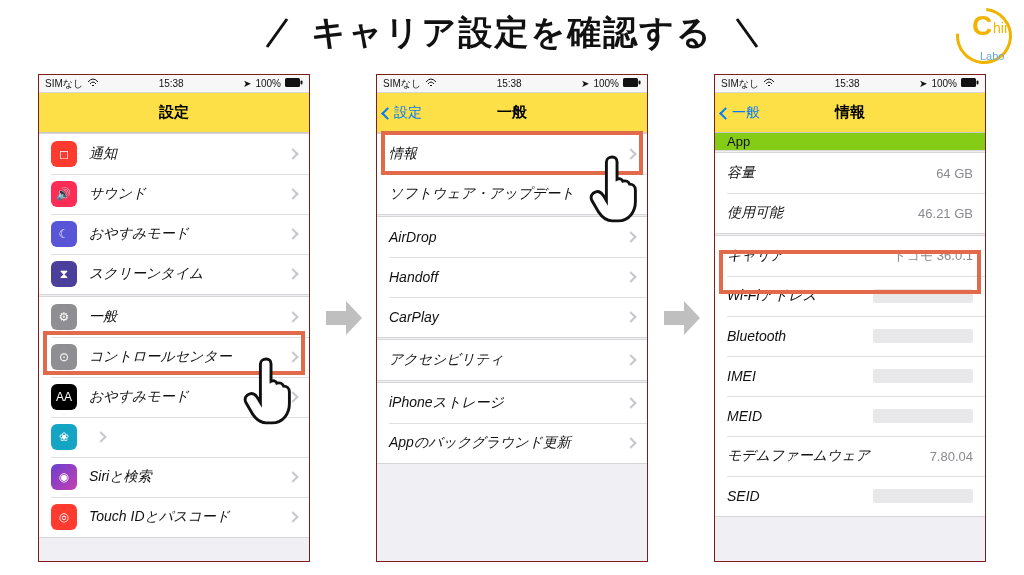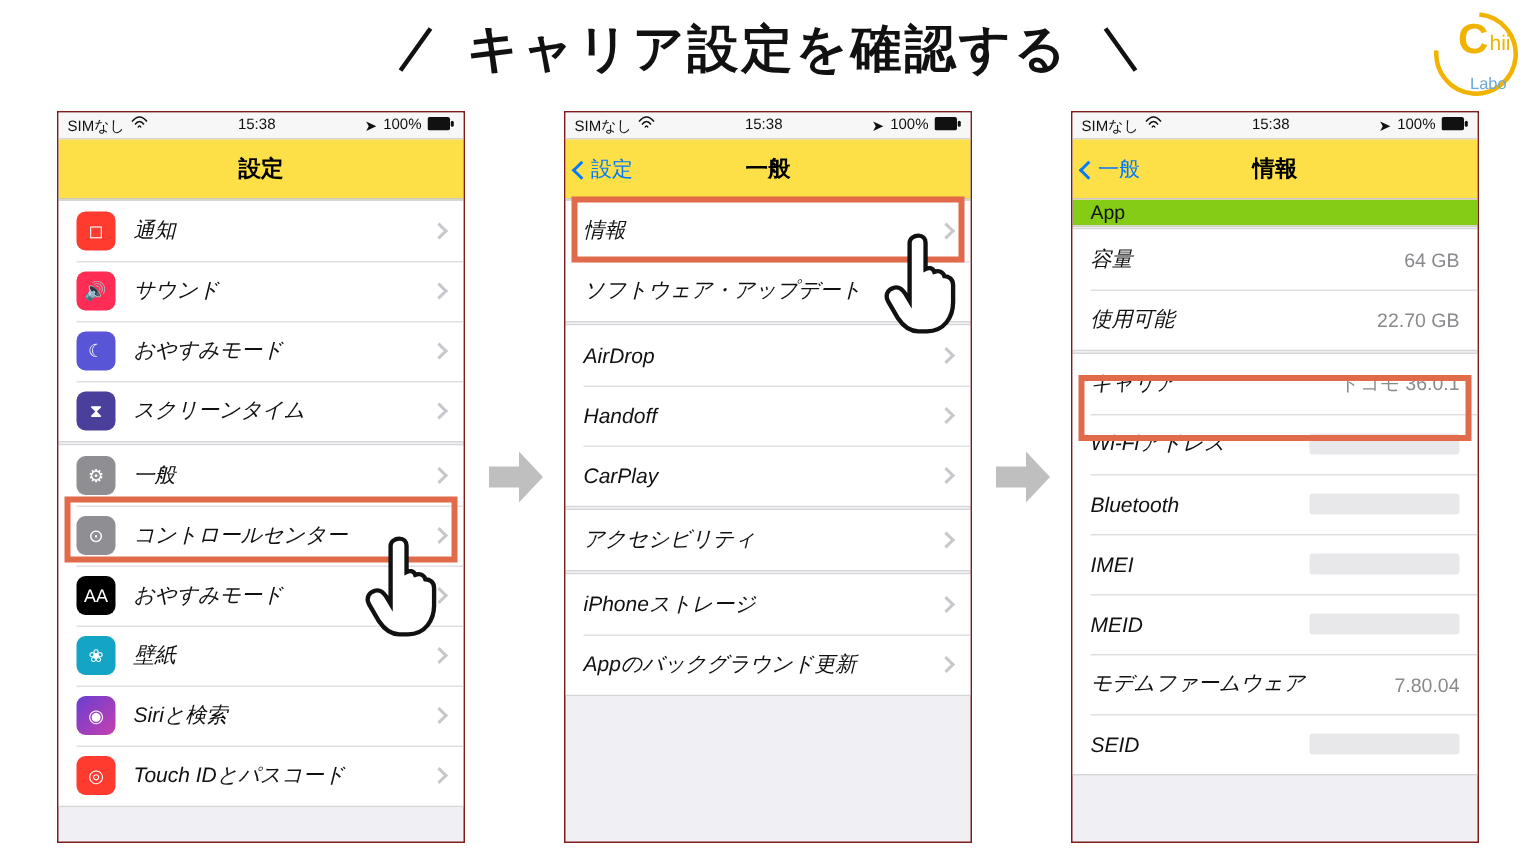--- a/index.html
+++ b/index.html
@@ -238,21 +238,20 @@
             <div class="label">コントロールセンター</div>
             <div class="chevr"></div>
           </div>
           <div class="row">
             <div class="icon ic-blue" style="font-size: 12px;">AA</div>
             <div class="label">おやすみモード</div>
             <div class="chevr"></div>
           </div>
           <div class="row">
             <div class="icon ic-teal" style="font-size: 12px;">❀</div>
-            <div class="label">壁紙</div>
             <div class="chevr"></div>
           </div>
           <div class="row">
             <div class="icon ic-grad" style="font-size: 12px;">◉</div>
             <div class="label">Siriと検索</div>
             <div class="chevr"></div>
           </div>
           <div class="row">
             <div class="icon ic-fp" style="font-size: 12px;">◎</div>
             <div class="label">Touch IDとパスコード</div>
@@ -393,21 +392,21 @@
       <span>App</span>
       <span class="chevr"></span>
     </div>
     <div class="group" id="p3g1">
           <div class="row noicon">
             <div class="label">容量</div>
             <div class="value">64 GB</div>
           </div>
           <div class="row noicon">
             <div class="label">使用可能</div>
-            <div class="value">22.70 GB</div>
+            <div class="value">46.21 GB</div>
           </div>
         </div>
     <div class="group" id="p3g2">
           <div class="row noicon">
             <div class="label">キャリア</div>
             <div class="value">ドコモ 36.0.1</div>
           </div>
           <div class="row noicon">
             <div class="label">Wi-Fiアドレス</div>
             <div class="redacted"></div>

